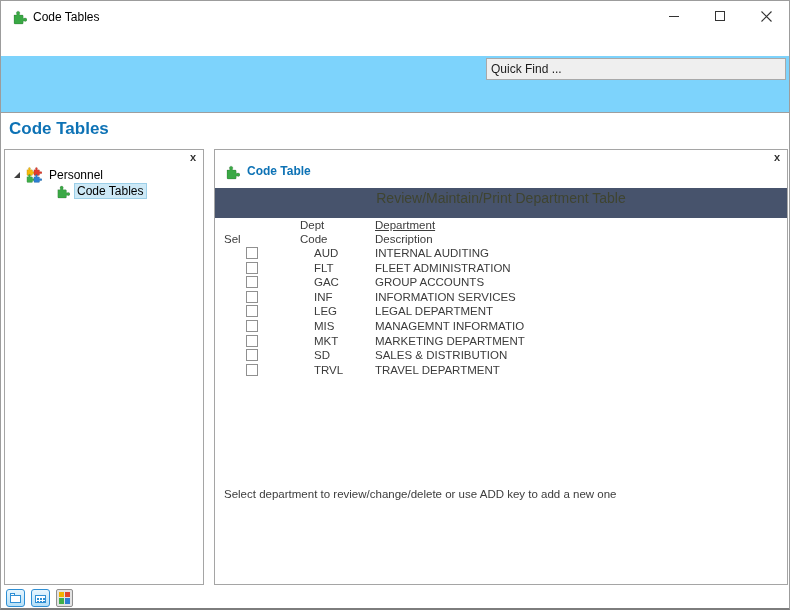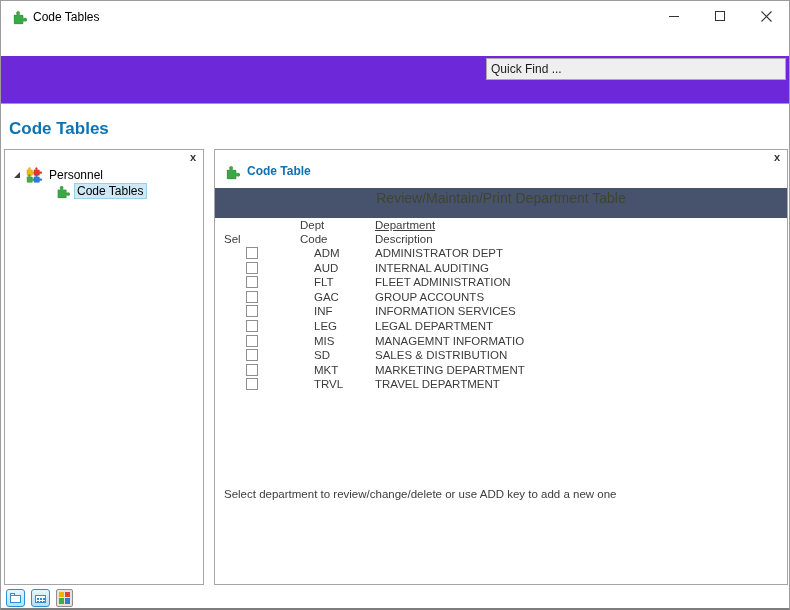--- a/index.html
+++ b/index.html
@@ -20,21 +20,21 @@
 
   
   .menubar { position:absolute; top:32px; left:0; right:0; height:22px; background:#f0f0f0;
              border-bottom:1px solid #ababab; display:flex; align-items:center; font-size:12px; color:#000; }
   .menu-item { display:inline-block; }
   .menu-item.first { margin-left:9px; }
   .menu-item + .menu-item { margin-left:18px; }
   .menu-item.first::first-letter { text-decoration:underline; }
 
   
-  .toolbar { position:absolute; top:55px; left:0; right:0; height:48px; background:#6d28d9;
+  .toolbar { position:absolute; top:55px; left:0; right:0; height:57px; background:#7dd3fc;
              border-bottom:1px solid #9e9e9e; }
   .quickfind { position:absolute; top:2px; right:3px; width:300px; height:22px; background:#efefef;
                border:1px solid #a9a9a9; font-size:12px; padding:0 4px; color:#111;
                font-family:"Liberation Sans", sans-serif; }
   .quickfind::placeholder { color:#1c1c1c; opacity:1; }
 
   
   .page-heading { position:absolute; top:118px; left:8px; font-size:17px; font-weight:bold; color:#0d72b5; }
 
   
@@ -187,25 +187,20 @@
 
     <span class="colhead ch-code-top">Dept</span>
     <span class="colhead ch-desc-top">Department</span>
     <span class="colhead ch-sel">Sel</span>
     <span class="colhead ch-code-bot">Code</span>
     <span class="colhead ch-desc-bot">Description</span>
 
     <div class="rows">
       <div class="trow">
         <span class="cb"></span>
-        <span class="cell-code">ADM</span>
-        <span class="cell-desc">ADMINISTRATOR DEPT</span>
-      </div>
-      <div class="trow">
-        <span class="cb"></span>
         <span class="cell-code">AUD</span>
         <span class="cell-desc">INTERNAL AUDITING</span>
       </div>
       <div class="trow">
         <span class="cb"></span>
         <span class="cell-code">FLT</span>
         <span class="cell-desc">FLEET ADMINISTRATION</span>
       </div>
       <div class="trow">
         <span class="cb"></span>
@@ -222,27 +217,27 @@
         <span class="cell-code">LEG</span>
         <span class="cell-desc">LEGAL DEPARTMENT</span>
       </div>
       <div class="trow">
         <span class="cb"></span>
         <span class="cell-code">MIS</span>
         <span class="cell-desc">MANAGEMNT INFORMATIO</span>
       </div>
       <div class="trow">
         <span class="cb"></span>
+        <span class="cell-code">MKT</span>
+        <span class="cell-desc">MARKETING DEPARTMENT</span>
+      </div>
+      <div class="trow">
+        <span class="cb"></span>
         <span class="cell-code">SD</span>
         <span class="cell-desc">SALES &amp; DISTRIBUTION</span>
-      </div>
-      <div class="trow">
-        <span class="cb"></span>
-        <span class="cell-code">MKT</span>
-        <span class="cell-desc">MARKETING DEPARTMENT</span>
       </div>
       <div class="trow">
         <span class="cb"></span>
         <span class="cell-code">TRVL</span>
         <span class="cell-desc">TRAVEL DEPARTMENT</span>
       </div>
     </div>
 
     <div class="instruction">Select department to review/change/delete or use ADD key to add a new one</div>
   </div>

